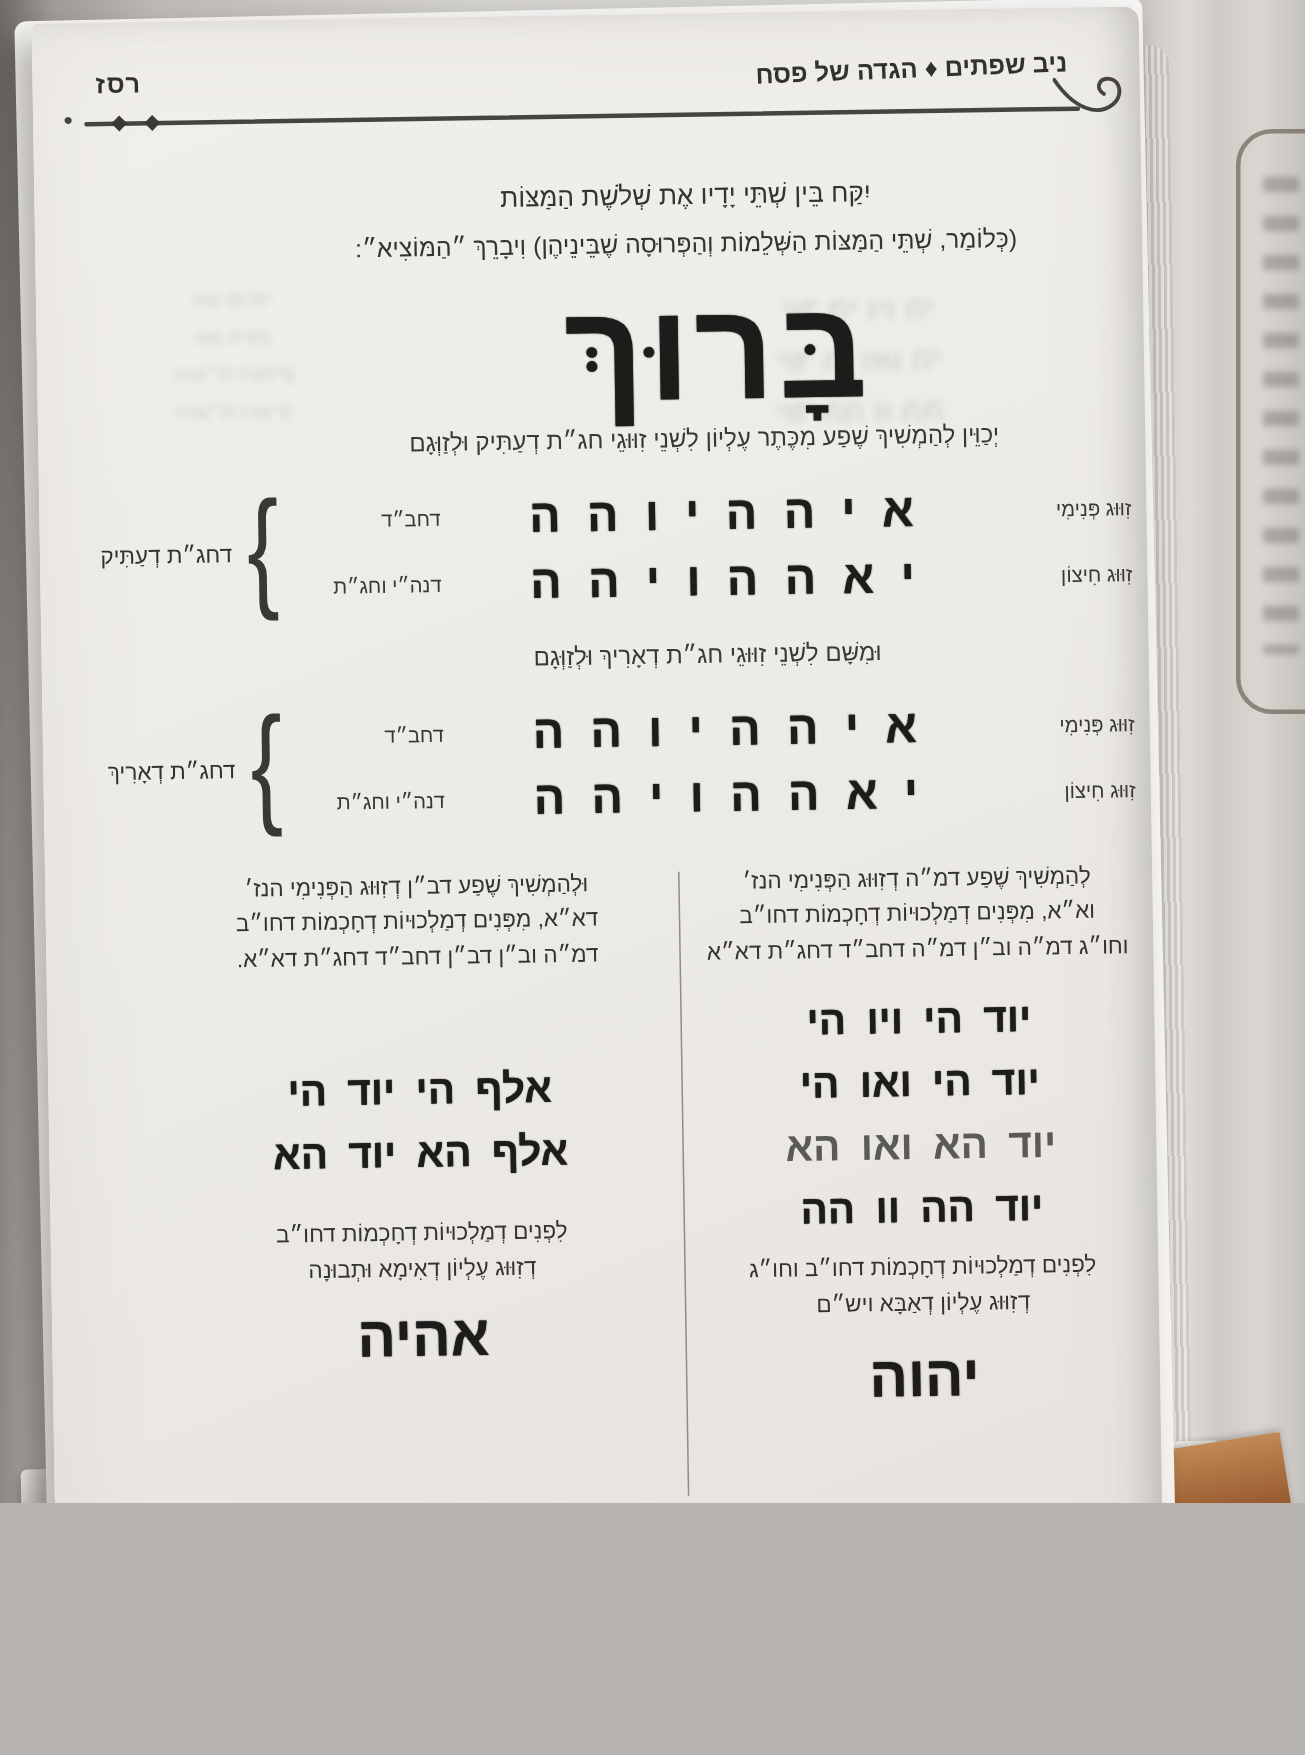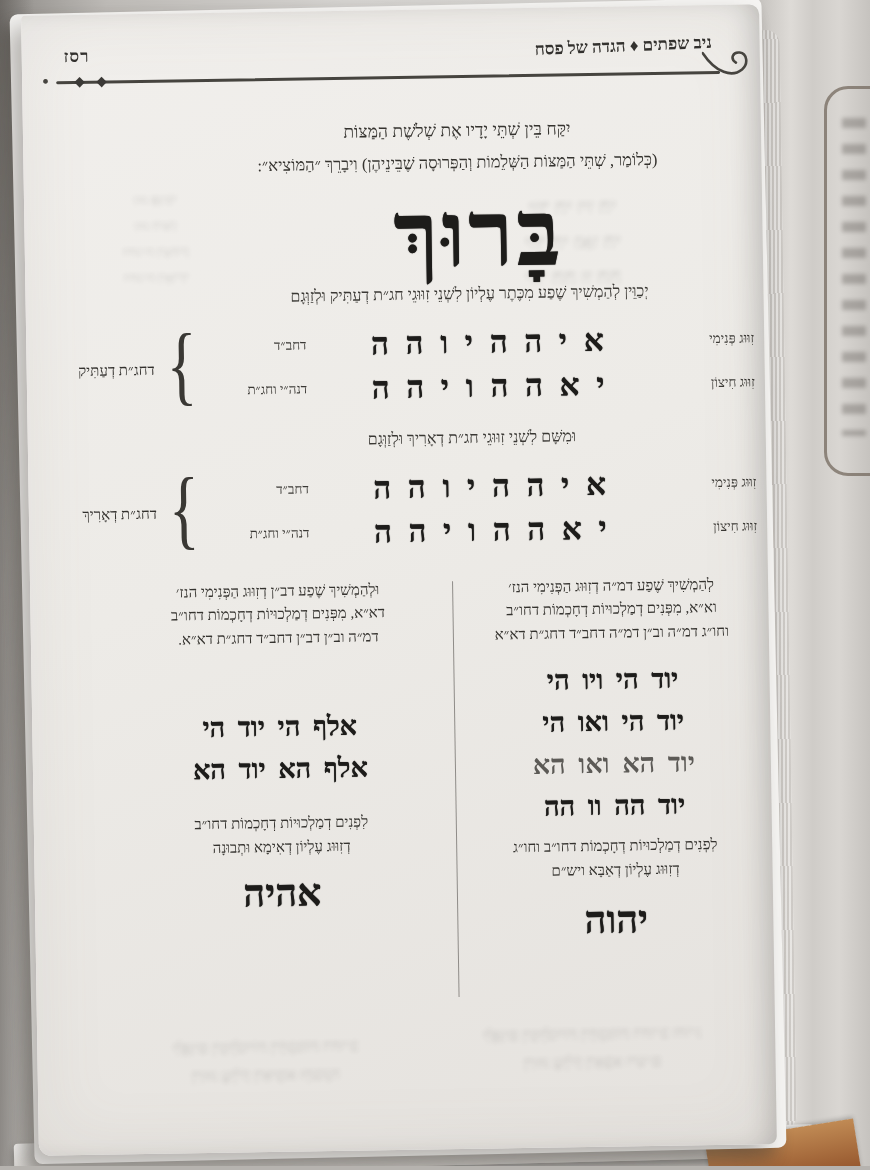--- a/index.html
+++ b/index.html
@@ -1,18 +1,18 @@
 <!DOCTYPE html>
 <html lang="he"><head>
 <meta charset="utf-8">
 <style>
   html,body { margin:0; padding:0; background:#b6b3af; }
   .photo {
-    position:relative; width:870px; height:1166px; overflow:hidden;
-    font-family:Liberation Serif, serif;
+    position:relative; width:870px; height:1002px; overflow:hidden;
+    font-family:Liberation Sans, sans-serif;
     background:linear-gradient(100deg,#8f8c88 0%,#bdbab6 10%,#d5d3d0 32%,#d8d6d3 55%,#cbc8c4 78%,#c1beba 100%);
   }
   
   .left-shade { position:absolute; left:0; top:0; width:34px; height:100%;
     background:linear-gradient(to right, rgba(70,66,62,.45), rgba(70,66,62,0)); }
   .spine-strip { position:absolute; right:0; top:0; width:110px; height:100%;
     background:linear-gradient(to right,#c7c4c0 0%,#dedbd7 28%,#cfccc8 48%,#d9d6d2 72%,#c6c3bf 100%); }
   .edge-lines { position:absolute; left:760px; top:30px; width:28px; height:1100px; opacity:.55;
     transform:rotate(-.9deg); border-radius:14px;
     background:repeating-linear-gradient(to right, rgba(255,255,255,.55) 0 2px, rgba(140,135,130,.35) 2px 4px); }

